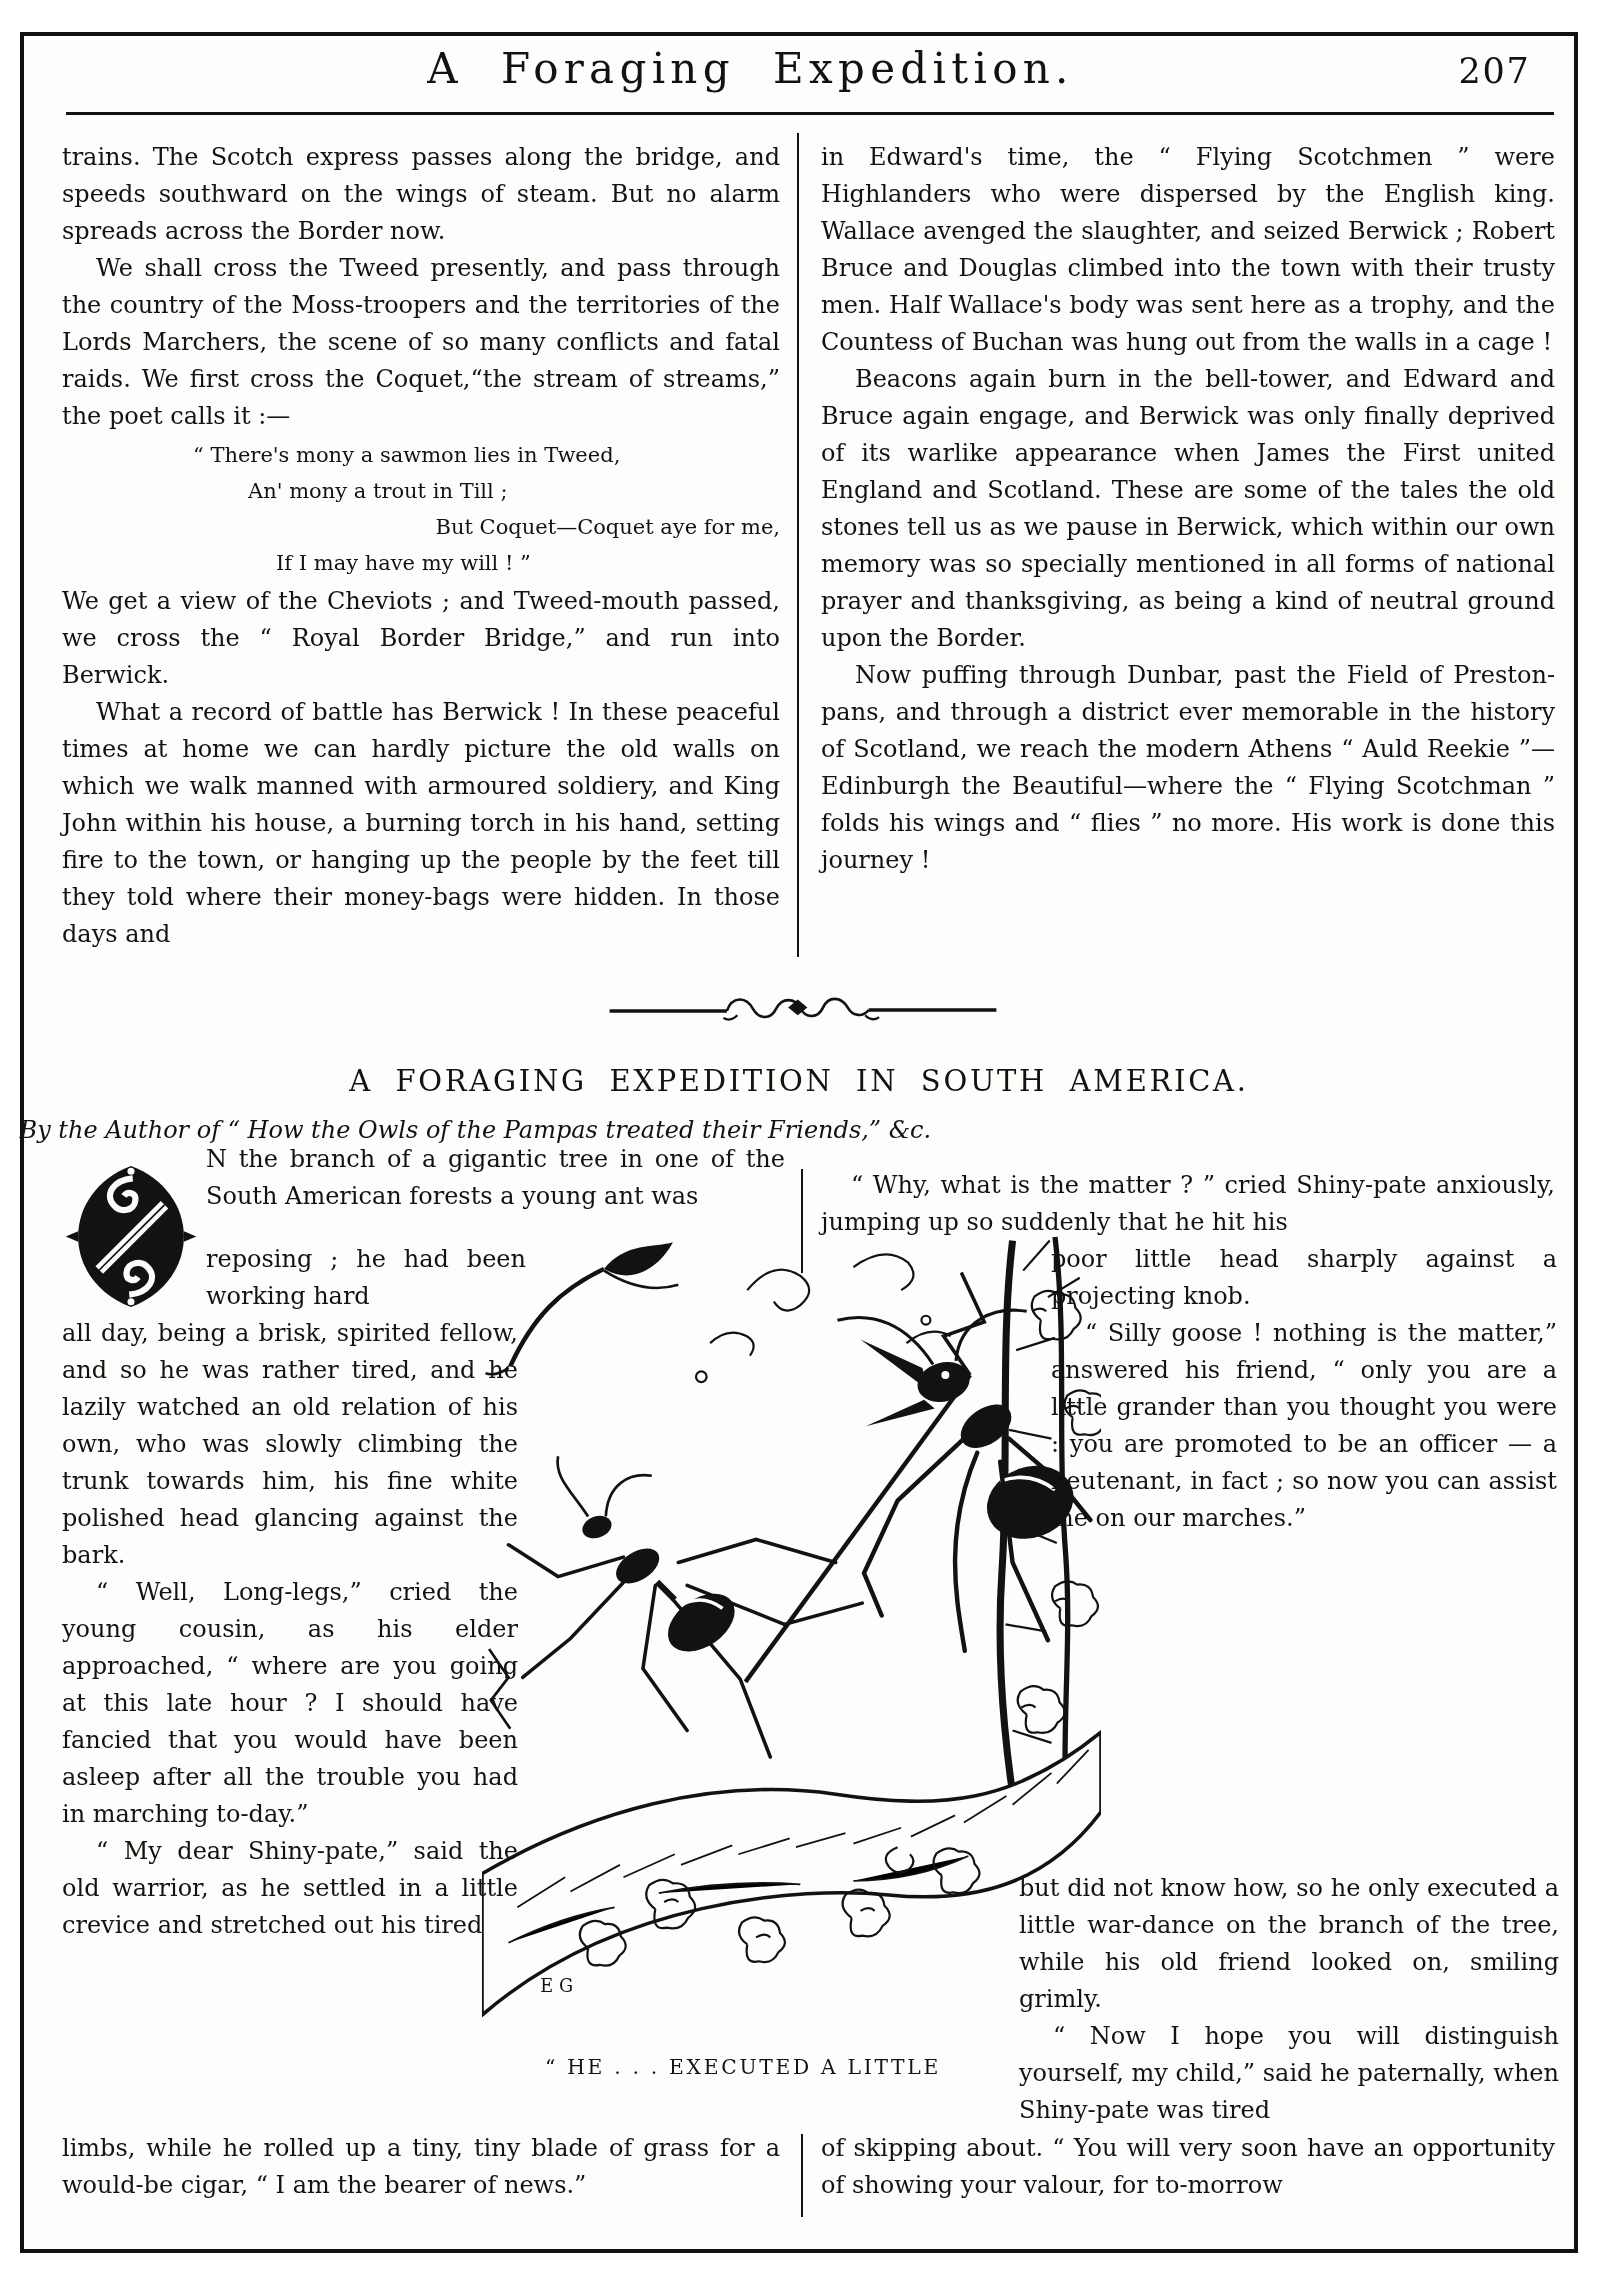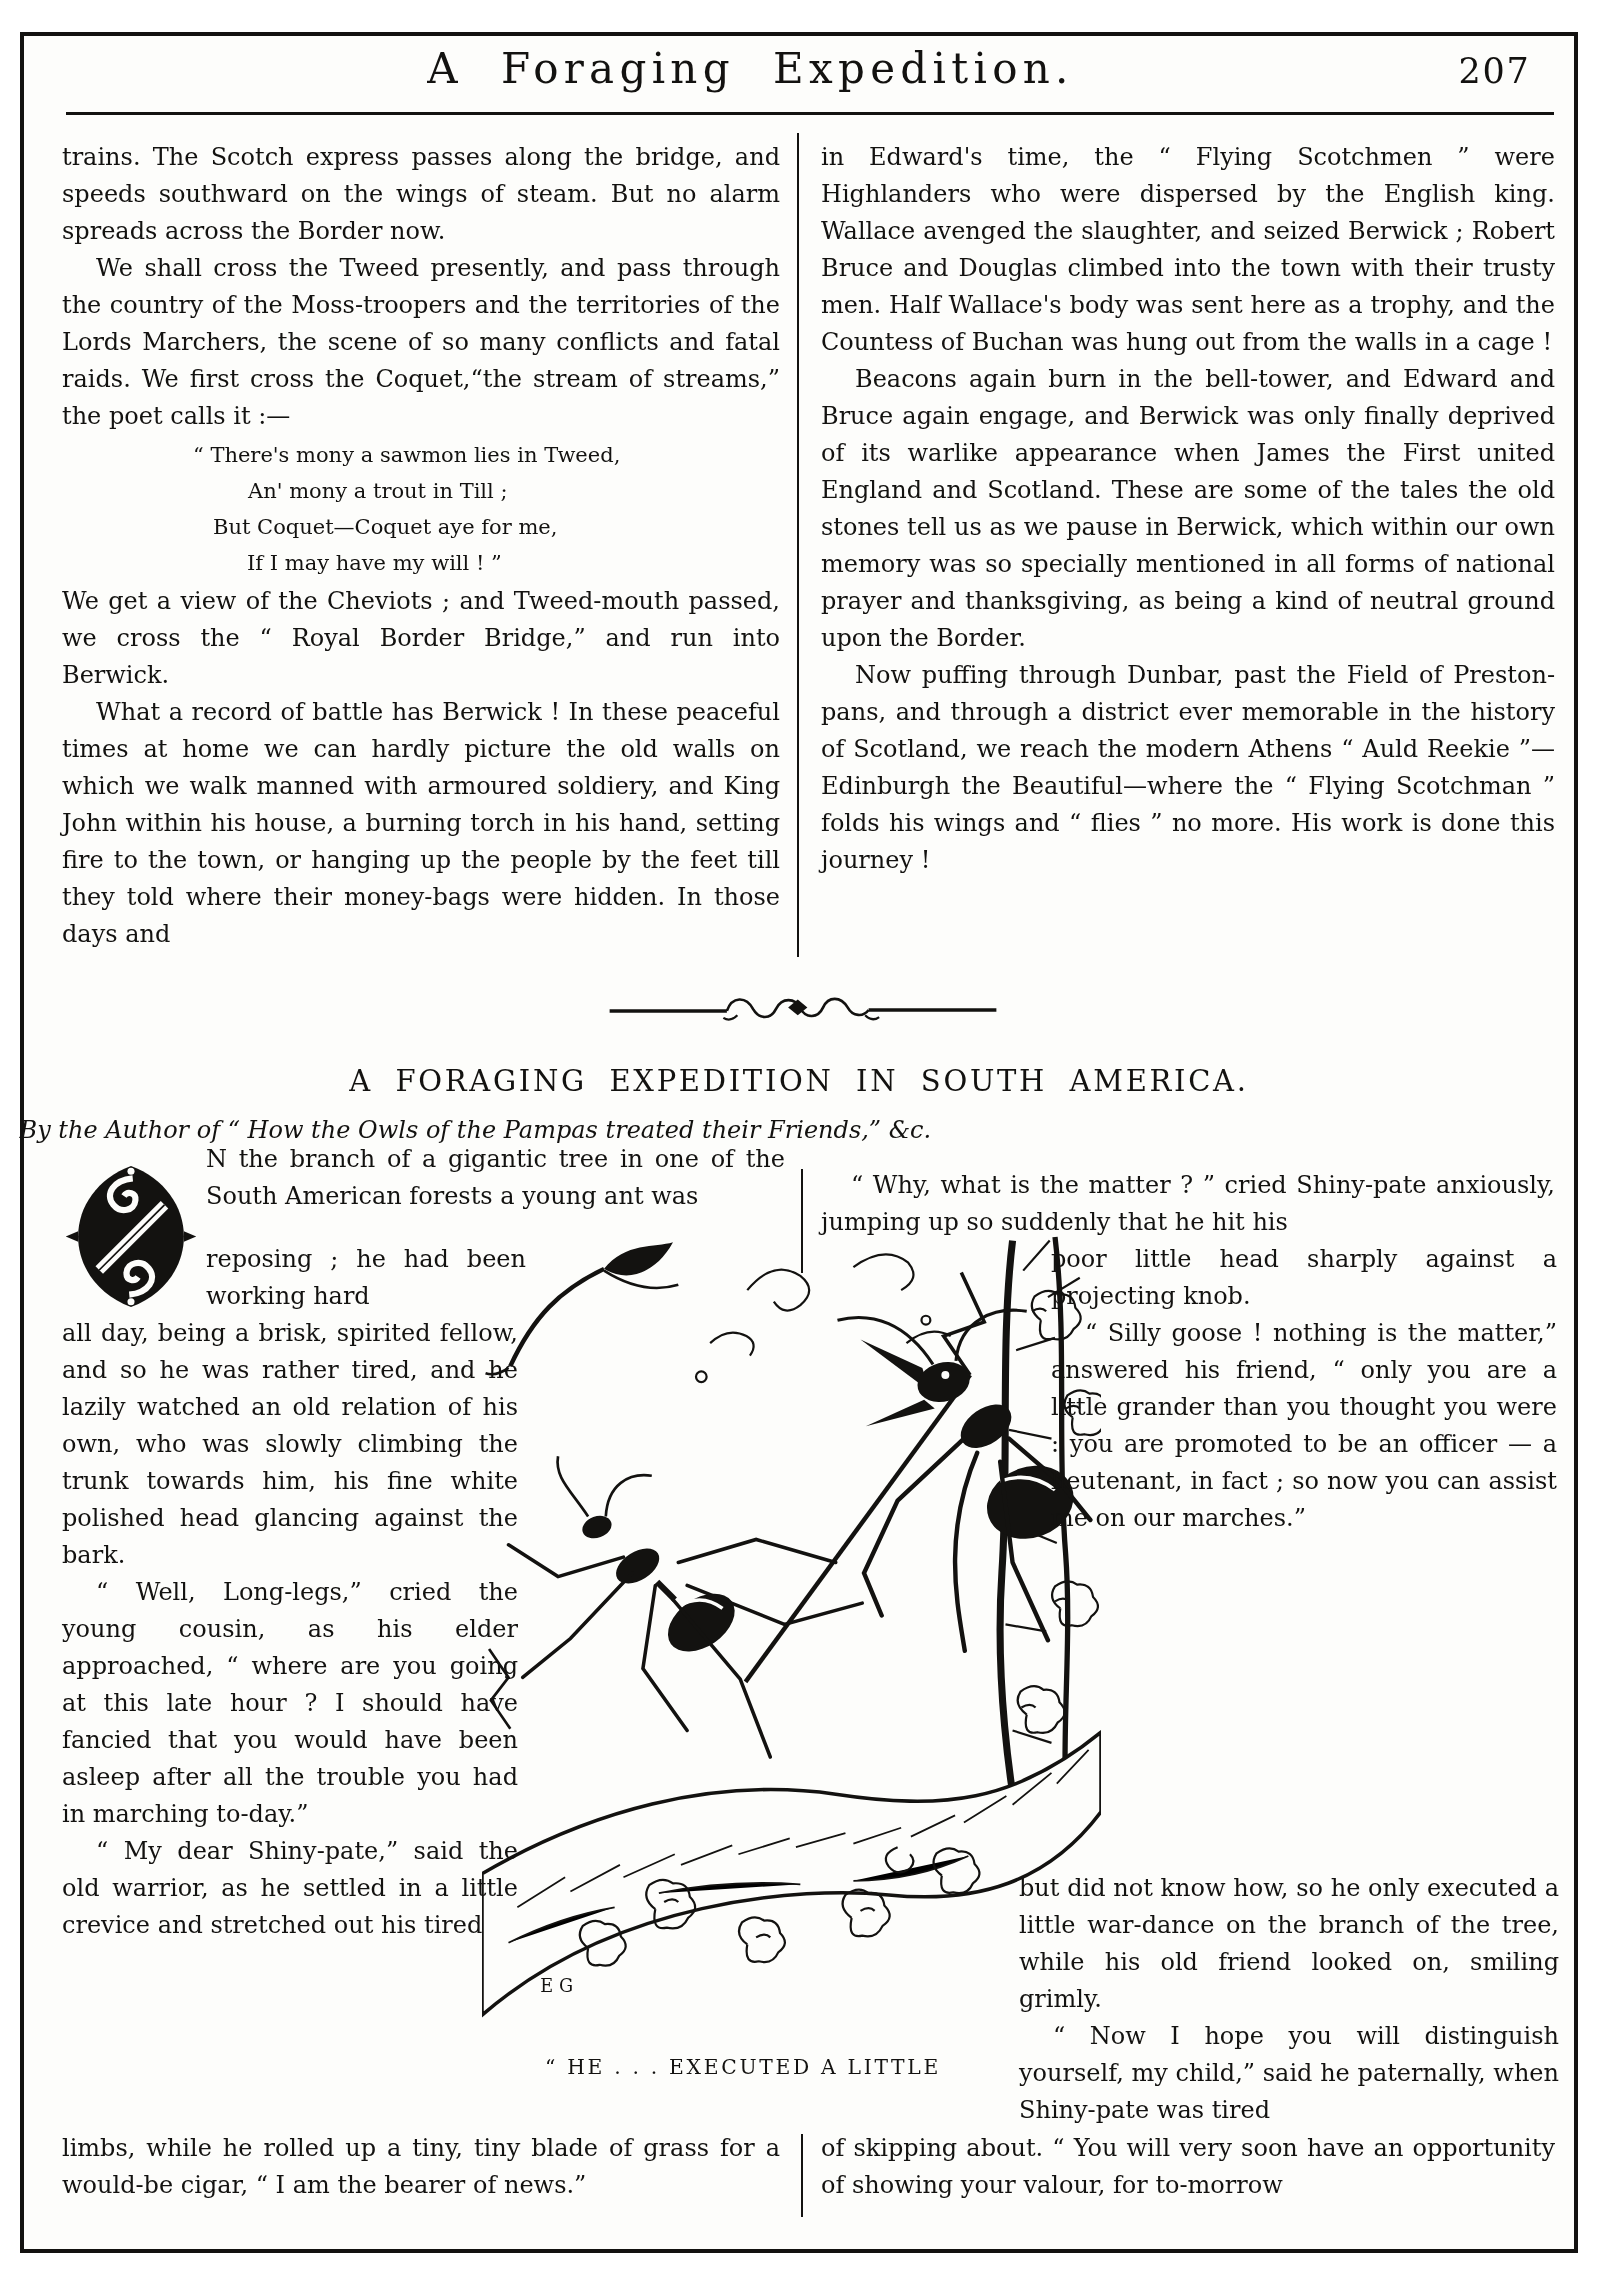--- a/index.html
+++ b/index.html
@@ -8,22 +8,22 @@
   .running-title{position:absolute;left:19.5px;top:44px;width:1462px;text-align:center;font-size:42px;letter-spacing:5.3px;word-spacing:19.5px;}
   .page-number{position:absolute;left:1437px;top:51px;width:115px;text-align:center;font-size:35px;letter-spacing:1.8px;}
   .header-rule{position:absolute;left:66px;top:112px;width:1488px;height:2.7px;background:#131210;}
   .vrule{position:absolute;width:1.8px;background:#131210;}
   .col{position:absolute;font-size:24px;line-height:37px;}
   .para{margin:0;text-align:justify;}
   .ind{text-indent:34px;}
   .poem{margin:1.8px 0 1.8px 131px;font-size:21px;line-height:36px;}
   .poem div{white-space:nowrap;}
   .poem .pl2{margin-left:55px;}
-  .poem .pl3{margin-left:20px;}
-  .poem .pl4{margin-left:54px;}
+  .poem .pl3{margin-left:20px;text-align:right;}
+  .poem .pl4{margin-left:83px;}
   .ornament{position:absolute;left:604px;top:989px;}
   .article-title{position:absolute;left:19.5px;top:1064px;width:1559px;text-align:center;font-size:29px;letter-spacing:2.7px;word-spacing:10.6px;}
   .byline{position:absolute;left:19.5px;top:1116px;width:1559px;text-align:left;font-size:24px;font-style:italic;}
   .dropcap{position:absolute;left:64px;top:1162px;width:134px;height:149px;}
   .sr{position:absolute;width:0.9px;height:0.9px;overflow:hidden;clip:rect(0 0 0 0);white-space:nowrap;}
   .blk{position:absolute;font-size:24px;line-height:37px;}
   .caption{position:absolute;left:491px;top:2050px;width:504px;text-align:center;font-size:20.3px;line-height:35px;letter-spacing:2.7px;}
   .illus{position:absolute;left:482px;top:1235px;}
   svg{display:block;}
 </style>

